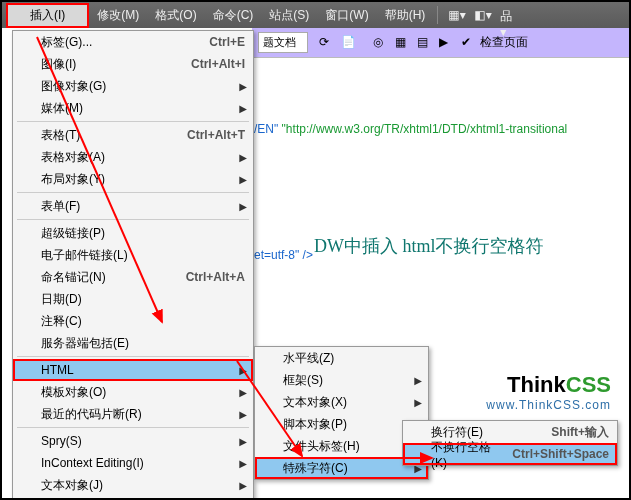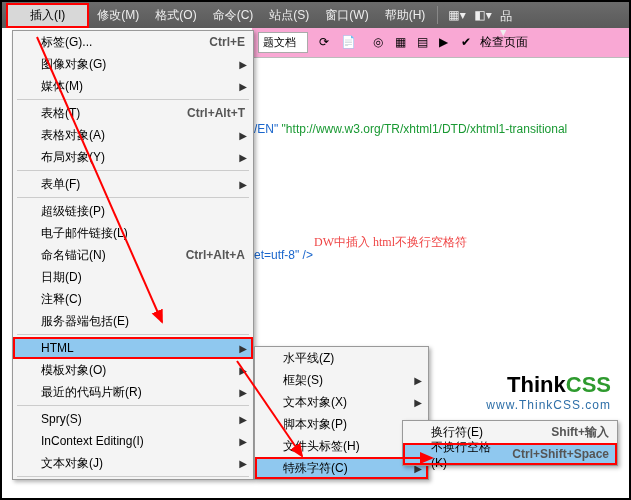--- a/index.html
+++ b/index.html
@@ -4,29 +4,29 @@
 <style>
 * { margin: 0; padding: 0; box-sizing: border-box; font-family: "Microsoft YaHei", Arial, sans-serif; }
 body { width: 631px; height: 500px; background: #fff; border: 2px solid #000; overflow: hidden; position: relative; }
 
 .menubar { height: 26px; background: linear-gradient(#6b6b6b, #5a5a5a); display: flex; align-items: center; padding: 0 4px; color: #eee; font-size: 12px; }
 .menubar .m { padding: 11px 8px; cursor: default; }
 .menubar .m.active { background: #d8d8d8; color: #000; border: 2px solid #f00; padding: 2px 22px; }
 .menubar .sep { width: 1px; height: 18px; background: #888; margin: 0 4px; }
 .menubar .ico { width: 14px; height: 14px; margin: 0 6px; }
 
-.toolbar { height: 30px; background: #f9a8d4; border-bottom: 1px solid #bbb; display: flex; align-items: center; padding: 0 6px; font-size: 12px; margin-left: 250px; }
+.toolbar { height: 30px; background: #c4b5fd; border-bottom: 1px solid #bbb; display: flex; align-items: center; padding: 0 6px; font-size: 12px; margin-left: 250px; }
 .toolbar .field { border: 1px solid #aaa; background: #fff; padding: 2px 4px; width: 50px; font-size: 11px; margin-right: 8px; }
 .toolbar .tico { width: 16px; height: 16px; margin: 0 3px; display: inline-block; }
 
 .code { position: absolute; left: 252px; top: 82px; font-family: Consolas, monospace; font-size: 12px; line-height: 18px; white-space: pre; }
 .code .c1 { color: #1a66cc; }
 .code .c2 { color: #1a9933; }
 
-.annot { position: absolute; left: 312px; top: 232px; color: #ef4444; font-size: 12px; font-family: "SimSun", serif; }
+.annot { position: absolute; left: 312px; top: 232px; color: #0f766e; font-size: 18px; font-family: "SimSun", serif; }
 
 .logo { position: absolute; right: 18px; top: 370px; text-align: right; }
 .logo .l1 { font-size: 22px; font-weight: bold; }
 .logo .l1 .g { color: #2e9a2e; } .logo .l1 .k { color: #000; }
 .logo .l2 { font-size: 12px; color: #2e6fa8; letter-spacing: 1px; }
 
 .menu { position: absolute; background: #f4f4f4; border: 1px solid #999; box-shadow: 2px 2px 4px rgba(0,0,0,.3); font-size: 12px; }
 .menu .row { display: flex; align-items: center; height: 22px; padding: 0 8px 0 28px; position: relative; cursor: default; }
 .menu .row.hl { background: #8fc8ef; }
 .menu .row.box { outline: 2px solid #f00; outline-offset: -2px; }
@@ -81,20 +81,24 @@
 
 <div class="logo">
   <div class="l1"><span class="k">Think</span><span class="g">CSS</span></div>
   <div class="l2">www.ThinkCSS.com</div>
 </div>
 
 <div class="menu" id="m1">
     <div class="row">
       <span class="lbl">标签(G)...</span>
       <span class="sc">Ctrl+E</span>
+    </div>
+    <div class="row">
+      <span class="lbl">图像(I)</span>
+      <span class="sc">Ctrl+Alt+I</span>
     </div>
     <div class="row">
       <span class="lbl">图像对象(G)</span>
       <span class="arr">▶</span>
     </div>
     <div class="row">
       <span class="lbl">媒体(M)</span>
       <span class="arr">▶</span>
     </div>
     <hr>

